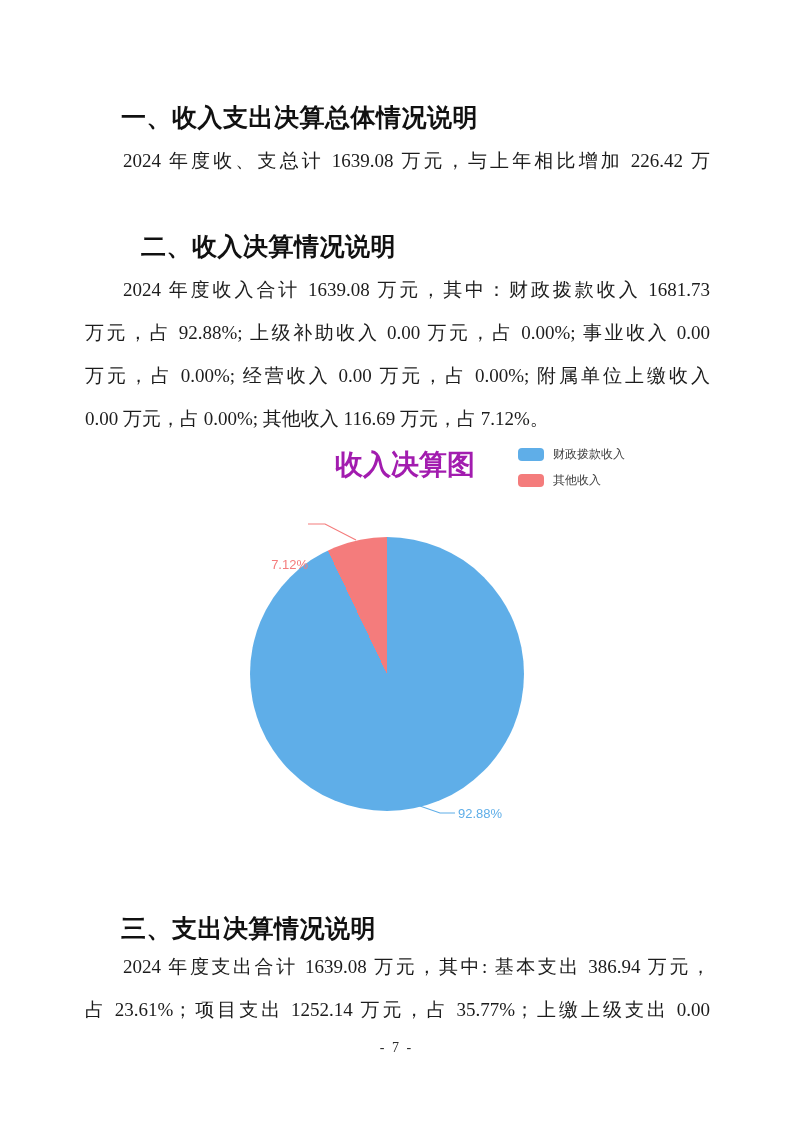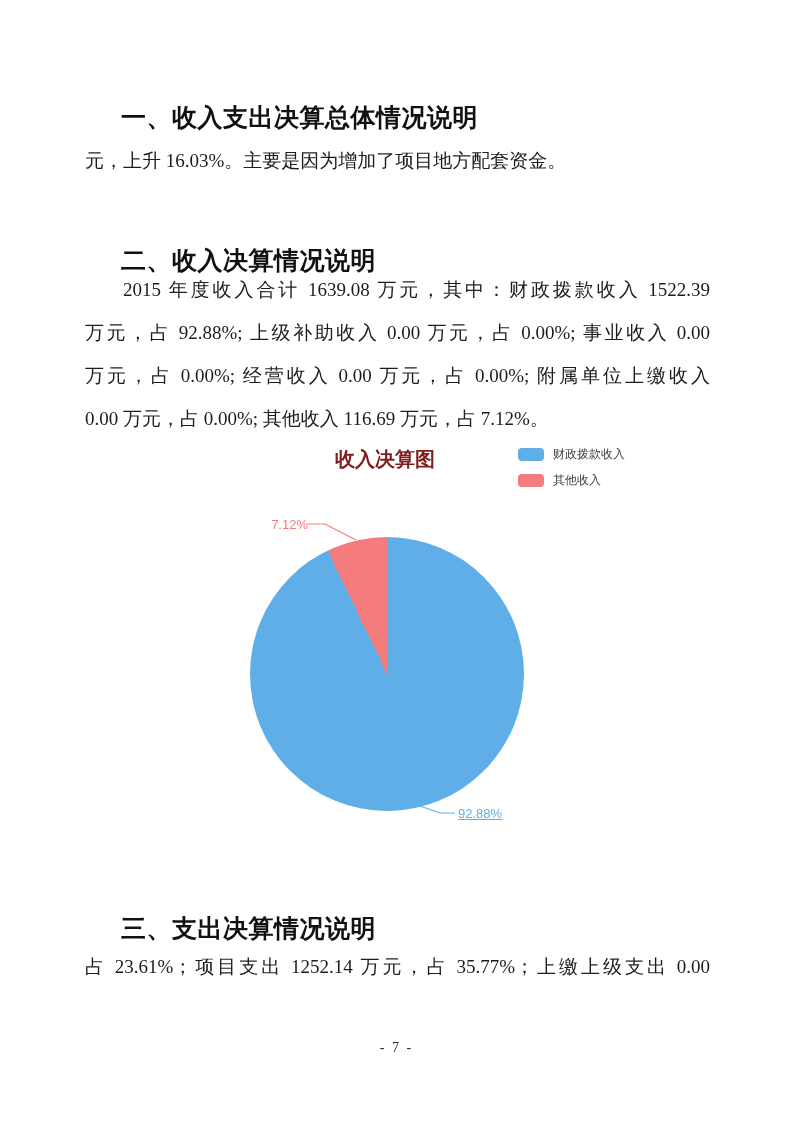--- a/index.html
+++ b/index.html
@@ -8,60 +8,60 @@
     position:relative; width:793px; height:1122px; background:#fff; overflow:hidden;
     font-family:"Liberation Serif","DejaVu Serif",serif; color:#1c1c1c;
   }
   .heading {
     position:absolute; left:121px; height:43px;
     font-family:"Liberation Sans","DejaVu Sans",sans-serif;
     font-weight:bold; font-size:25px; line-height:43px; color:#111;
     letter-spacing:0.5px; white-space:nowrap;
   }
   .heading-1 { top:96px; }
-  .heading-2 { top:239px; }
+  .heading-2 { top:225px;margin-left:20px; }
   .heading-3 { top:907px; }
   .para { position:absolute; left:85px; width:625px; font-size:19px; line-height:43px; color:#1c1c1c; }
   .para-1 { top:139px; }
   .para-2 { top:268px; }
   .para-3 { top:945px; }
   .para .line { text-align:justify; text-justify:inter-character; }
   .para .line.fill { text-align-last:justify; }
   .para .line.indent { text-indent:38px; }
 
   .chart { position:absolute; left:200px; top:440px; width:430px; height:430px;
            font-family:"Liberation Sans","DejaVu Sans",sans-serif; }
-  .chart-title { position:absolute; left:135px; top:6px; font-size:20px; font-weight:bold; color:#7f1d1d; white-space:nowrap; }
+  .chart-title { position:absolute; left:135px; top:6px; font-size:28px; font-weight:bold; color:#a21caf; white-space:nowrap; }
   .legend { position:absolute; left:306px; top:6px; }
   .legend-item { display:flex; align-items:center; margin-bottom:9px;padding-left:12px; }
   .swatch { width:26px; height:13px; border-radius:4px; margin-right:9px; flex:0 0 auto; }
   .legend-label { font-size:12px; color:#3c3c3c; white-space:nowrap; }
   .pie { position:absolute; left:50px; top:97px; width:274px; height:274px; border-radius:50%; }
   .leaders { position:absolute; left:0; top:0; width:430px; height:430px; }
   .leaders polyline { fill:none; stroke-width:1.2; }
   .pct { position:absolute; font-size:13px; white-space:nowrap; }
   .pct-other { left:66px; top:77px; width:42px; text-align:right; }
-  .pct-fiscal { left:258px; top:366px;text-decoration:underline; }
+  .pct-fiscal { left:258px; top:366px; }
 
   .footer { position:absolute; left:0; right:0; top:1038px; height:20px;
             text-align:center; font-size:14px; line-height:20px; color:#2a2a2a; letter-spacing:2px; }
 </style>
 </head>
 <body>
 
 <div class="page">
 
   <div class="heading heading-1">一、收入支出决算总体情况说明</div>
   <div class="para para-1">
-    <div class="line">元，上升 16.03%。主要是因为增加了项目地方配套资金。</div>
+    <div class="line indent fill">2024 年度收、支总计 1639.08 万元，与上年相比增加 226.42 万</div>
   </div>
 
   <div class="heading heading-2">二、收入决算情况说明</div>
   <div class="para para-2">
-    <div class="line indent fill">2015 年度收入合计 1639.08 万元，其中：财政拨款收入 1522.39</div>
+    <div class="line indent fill">2024 年度收入合计 1639.08 万元，其中：财政拨款收入 1681.73</div>
     <div class="line fill">万元，占 92.88%; 上级补助收入 0.00 万元，占 0.00%; 事业收入 0.00</div>
     <div class="line fill">万元，占 0.00%; 经营收入 0.00 万元，占 0.00%; 附属单位上缴收入</div>
     <div class="line">0.00 万元，占 0.00%; 其他收入 116.69 万元，占 7.12%。</div>
   </div>
 
   <div class="chart">
     <div class="chart-title">收入决算图</div>
 
     <div class="legend">
       <div class="legend-item">
@@ -74,23 +74,24 @@
       </div>
     </div>
 
     <div class="pie" style="background: conic-gradient(rgb(95, 174, 232) 0%, rgb(95, 174, 232) 92.88%, rgb(244, 124, 124) 92.88%, rgb(244, 124, 124) 100%);"></div>
 
     <svg class="leaders" viewBox="0 0 430 430">
       <polyline points="156,100 125,84 108,84" style="stroke: rgb(244, 124, 124);"></polyline>
       <polyline points="217,365 240,373 255,373" style="stroke: rgb(95, 174, 232);"></polyline>
     </svg>
 
-    <div class="pct pct-other" style="color: rgb(244, 124, 124);">7.12%</div>
+    <div class="pct pct-other" style="color: rgb(244, 124, 124); margin-top: 40px;">7.12%</div>
     <div class="pct pct-fiscal" style="color: rgb(95, 174, 232);">92.88%</div>
   </div>
 
   <div class="heading heading-3">三、支出决算情况说明</div>
   <div class="para para-3">
+    <div class="line indent fill">2024 年度支出合计 1639.08 万元，其中: 基本支出 386.94 万元，</div>
     <div class="line fill">占 23.61%；项目支出 1252.14 万元，占 35.77%；上缴上级支出 0.00</div>
   </div>
 
   <div class="footer">- 7 -</div>
 </div>
 
 </body></html>

